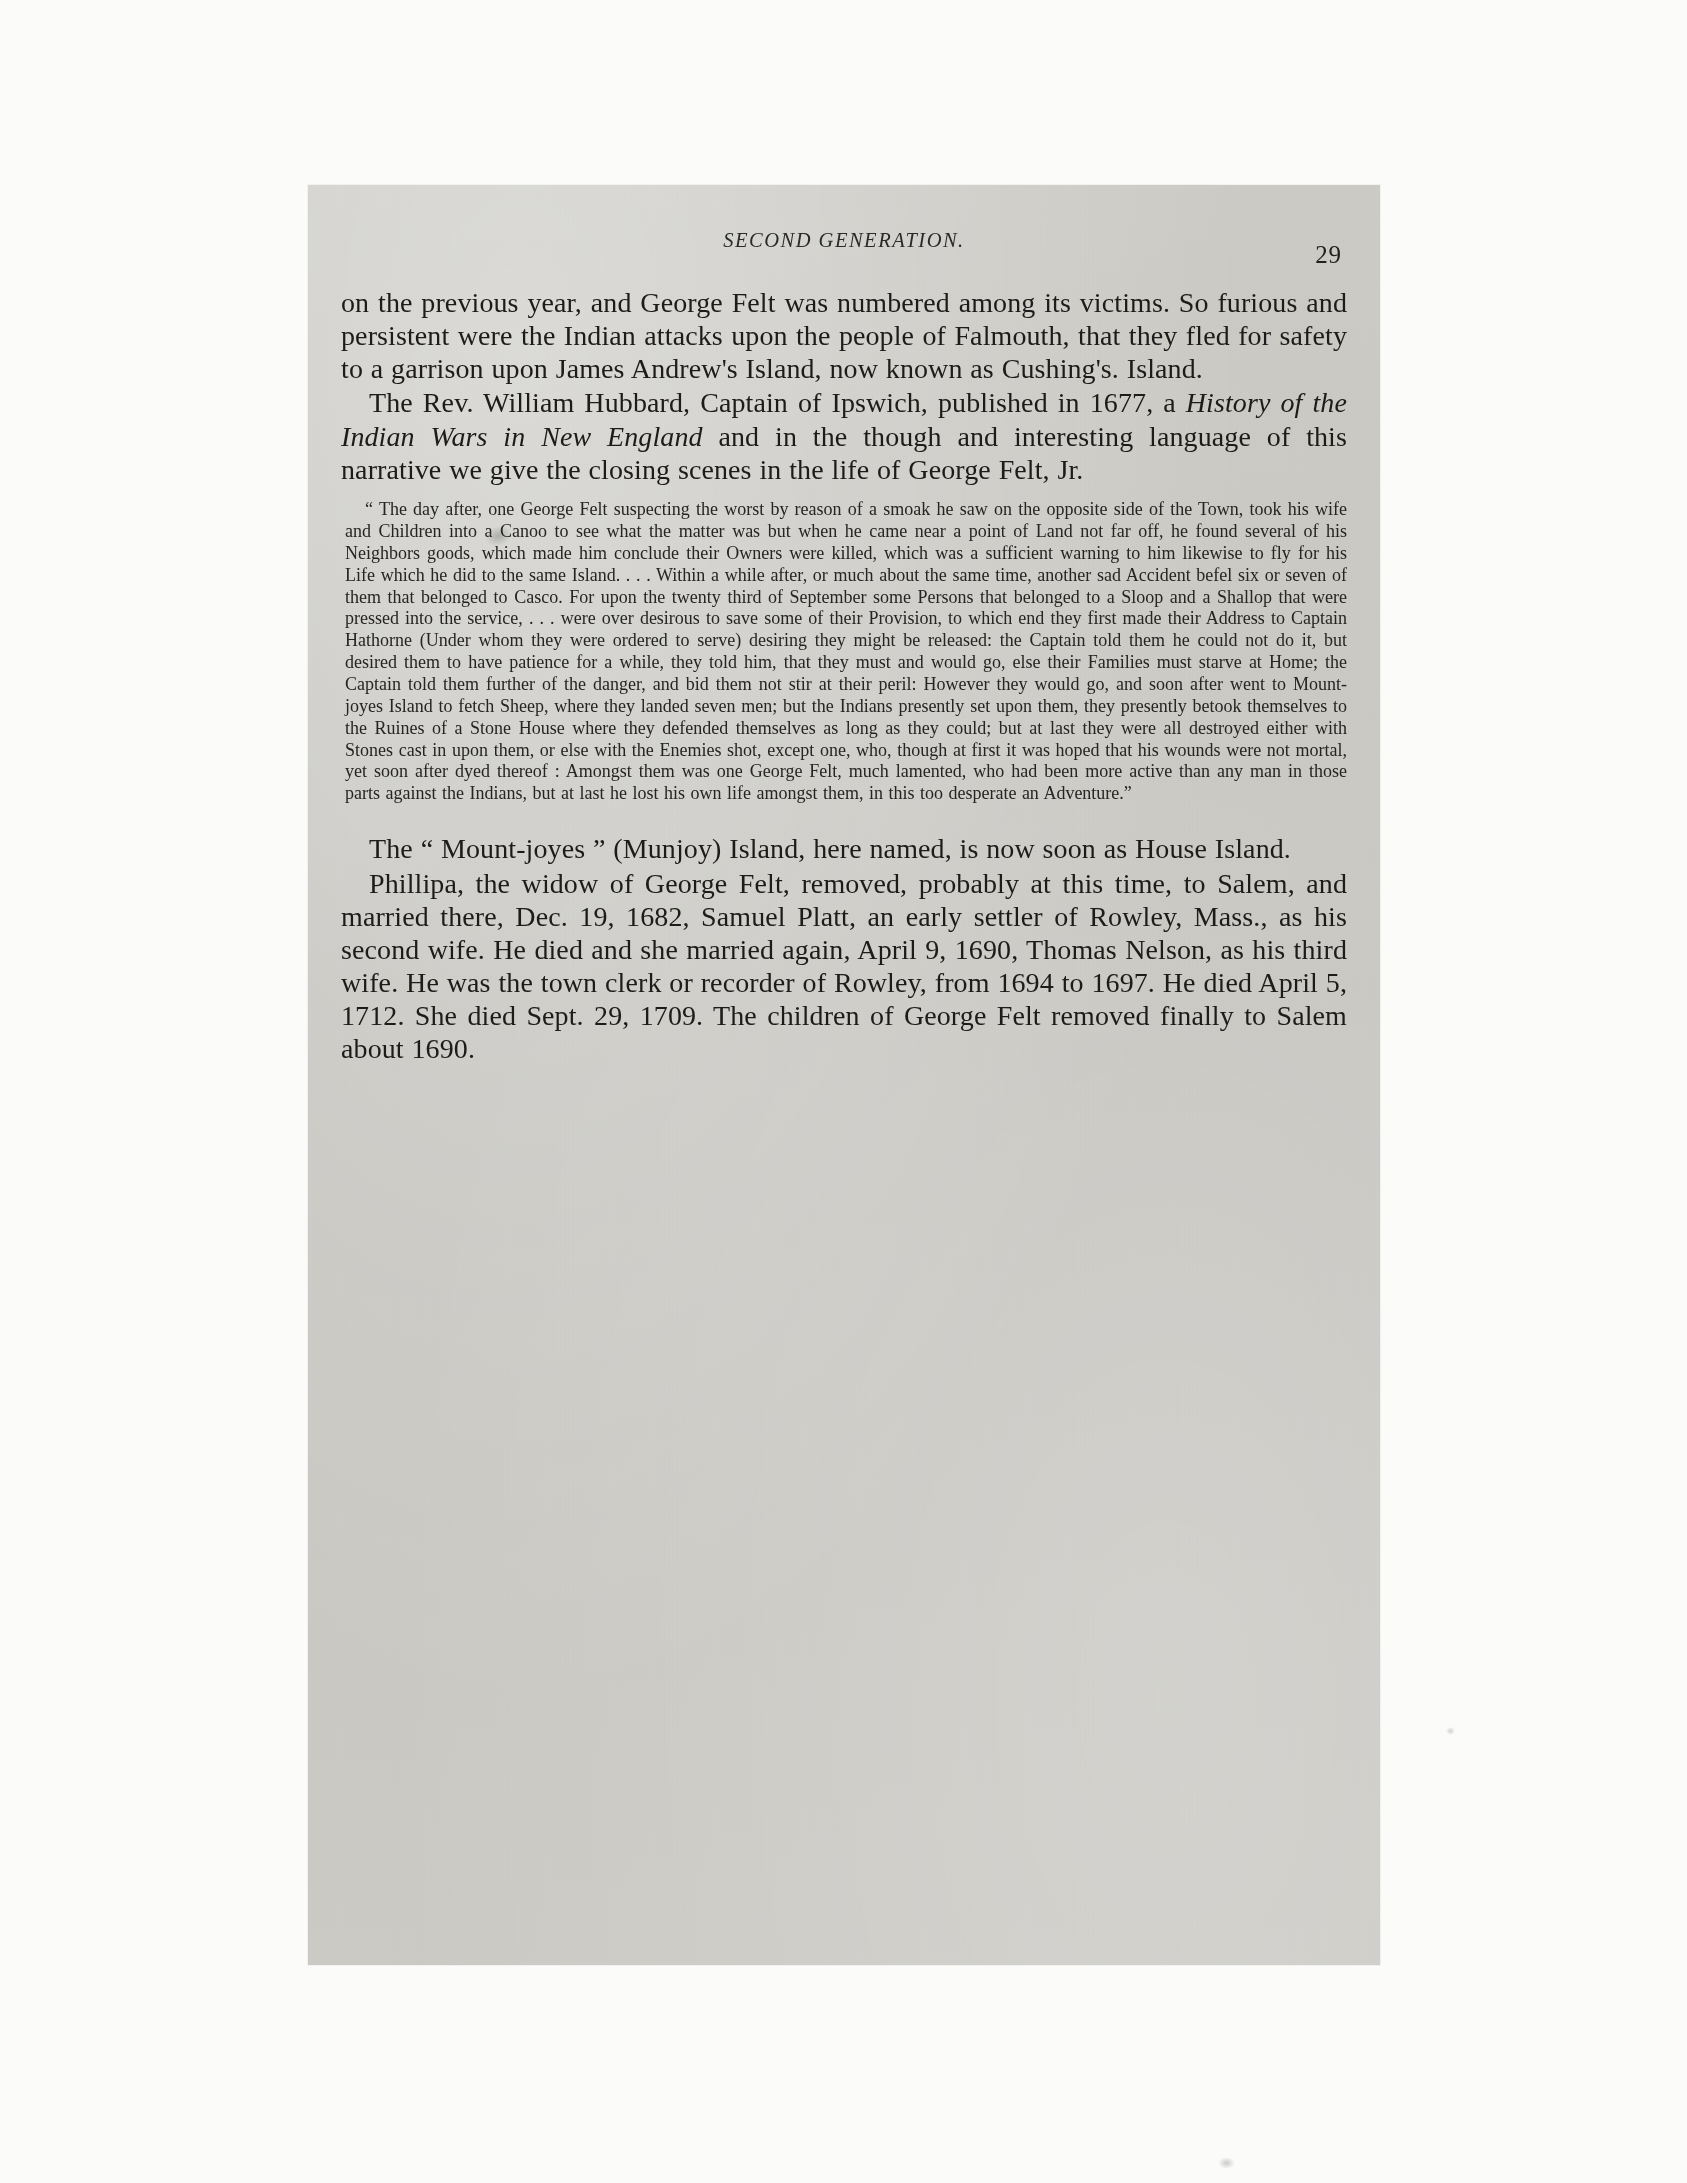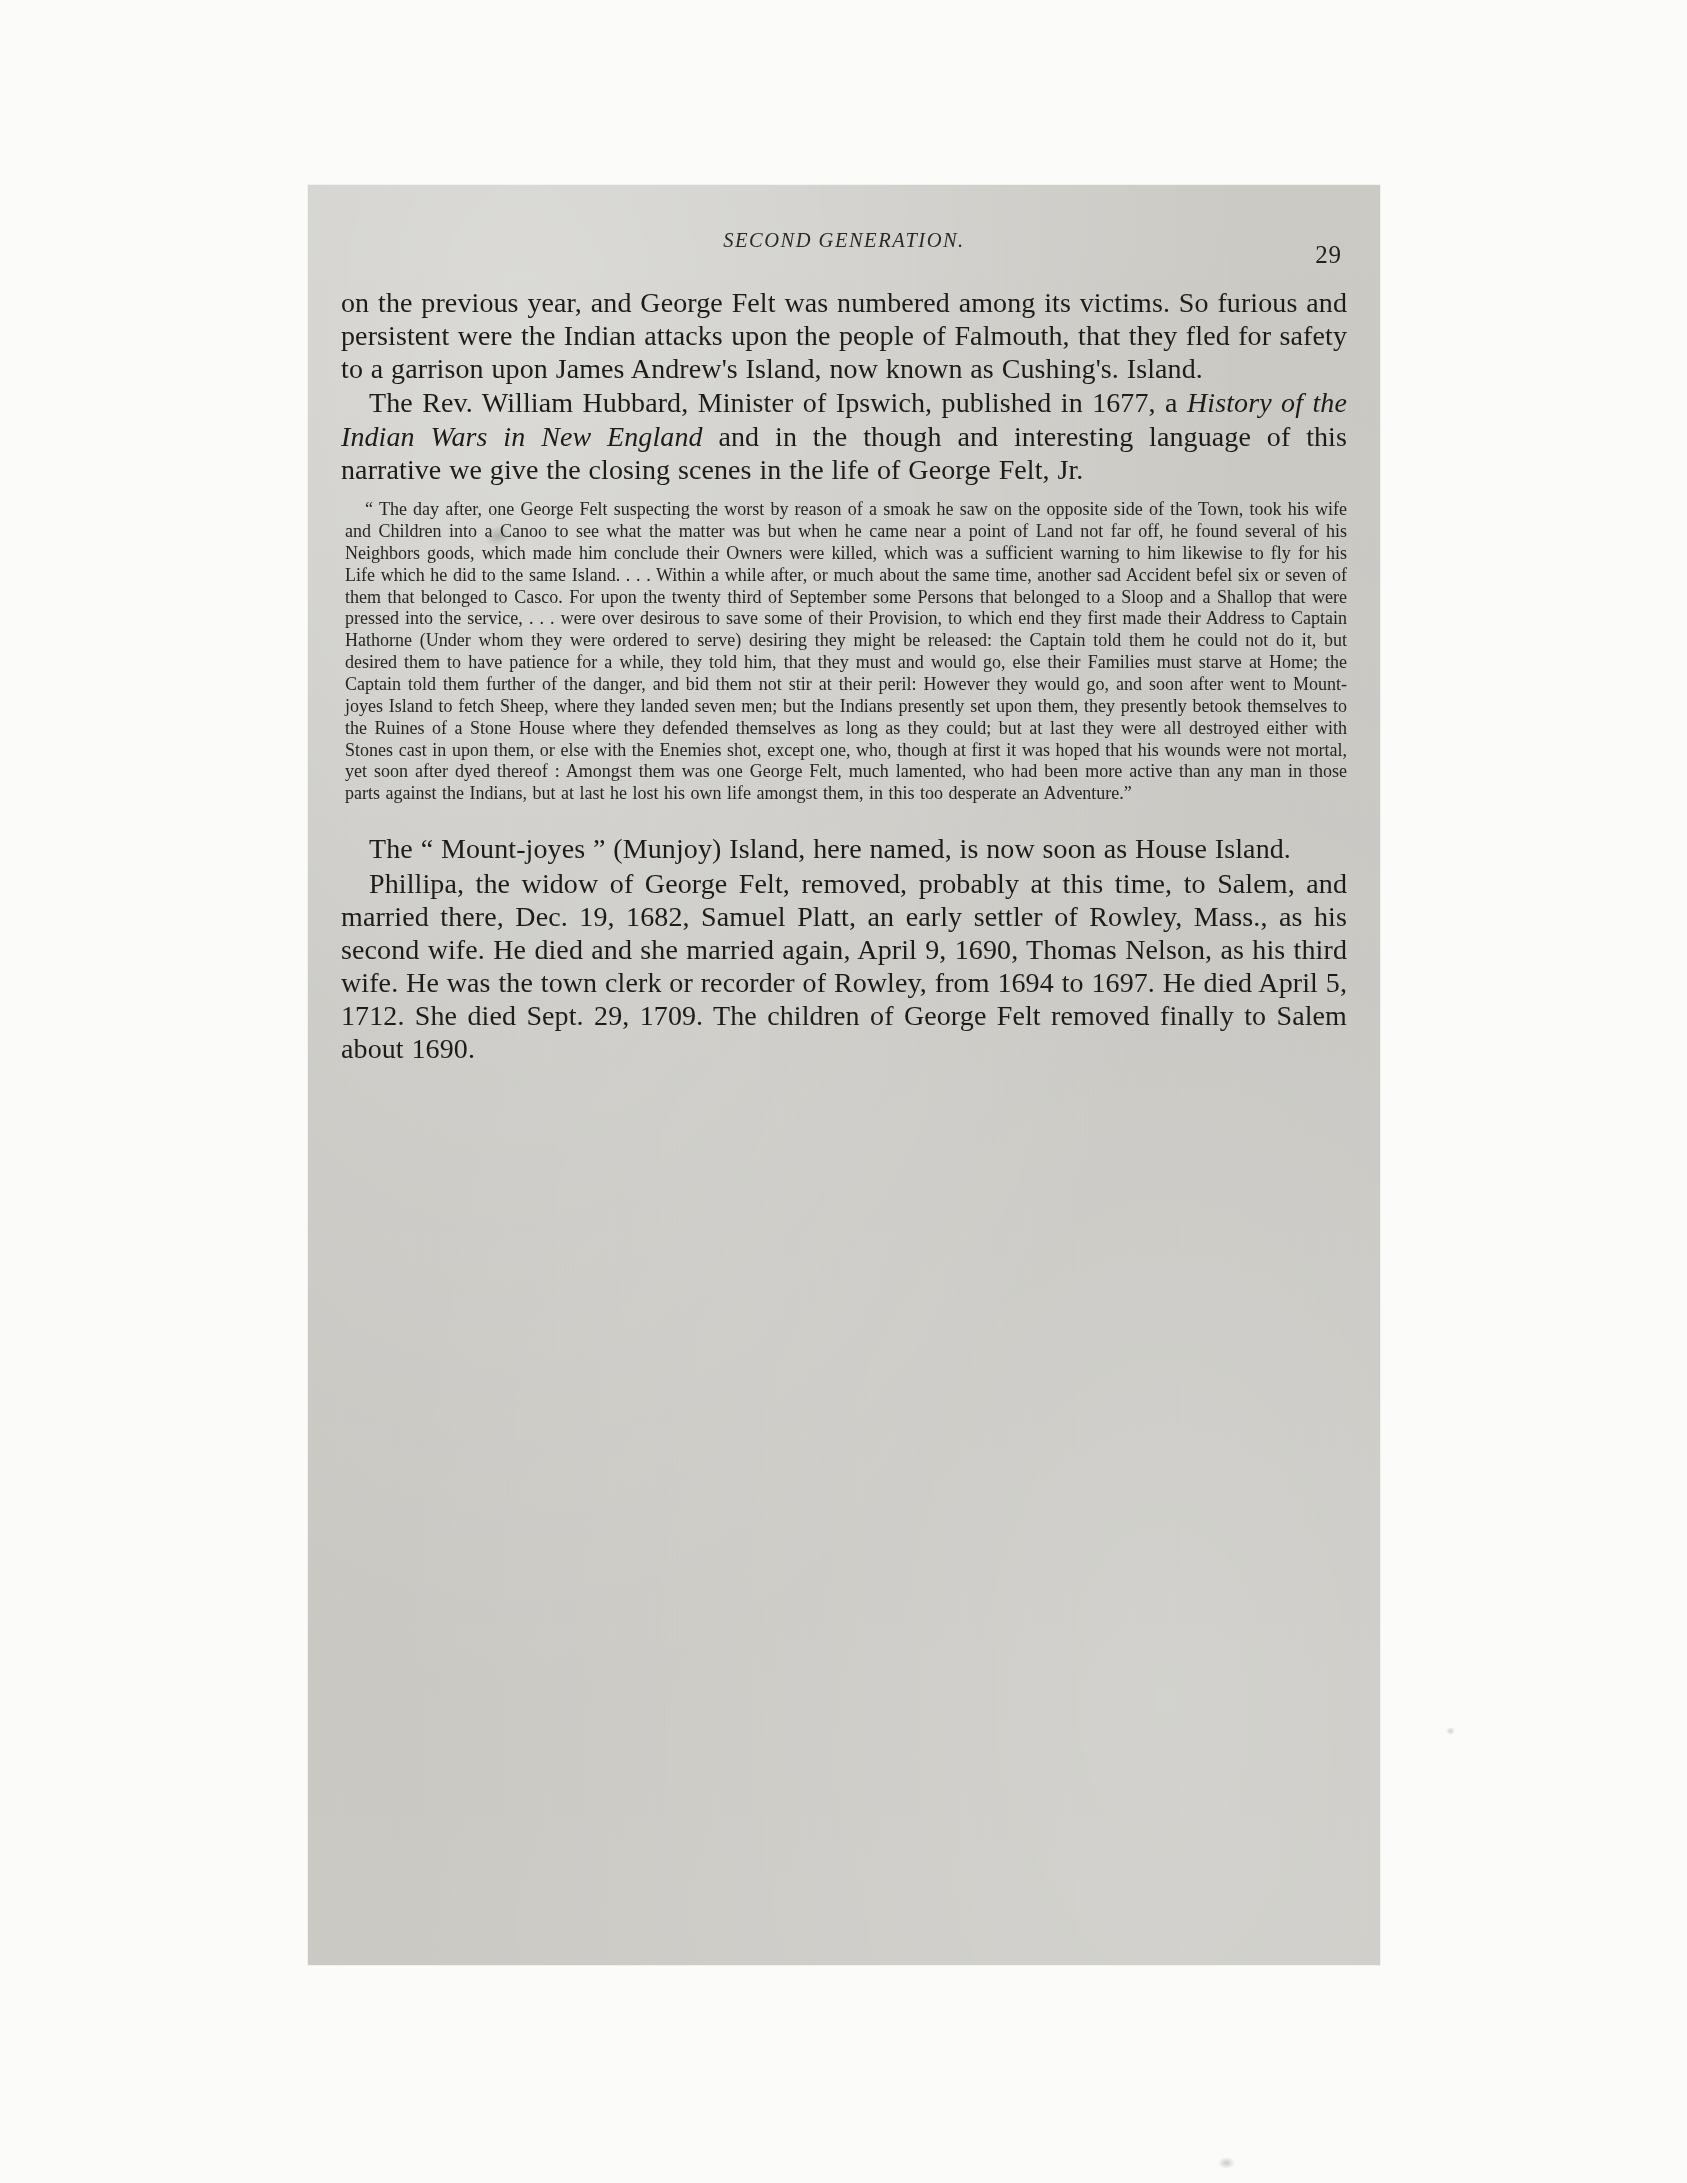--- a/index.html
+++ b/index.html
@@ -163,21 +163,21 @@
 
     <div id="text-column">
 
       <div id="running-head">
         <div id="running-title">SECOND GENERATION.</div>
         <div id="page-number">29</div>
       </div>
 
       <p class="body-par">on the previous year, and George Felt was numbered among its victims.   So furious and persistent were the Indian attacks upon the people of Falmouth, that they fled for safety to a garrison upon James Andrew's Island, now known as Cushing's. Island.</p>
 
-      <p class="body-par indent"><span>The Rev. William Hubbard, Minister of Ipswich, published in 1677, a </span><span class="ital">History of the Indian Wars in New England</span><span> and in the though and interesting language of this narrative we give the closing scenes in the life of George Felt, Jr.</span></p>
+      <p class="body-par indent"><span>The Rev. William Hubbard, Captain of Ipswich, published in 1677, a </span><span class="ital">History of the Indian Wars in New England</span><span> and in the though and interesting language of this narrative we give the closing scenes in the life of George Felt, Jr.</span></p>
 
       <div id="quote-block">
         <p class="quote-par">“ The day after, one George Felt suspecting the worst by reason of a smoak he saw on the opposite side of the Town, took his wife and Children into a Canoo to see what the matter was but when he came near a point of Land not far off, he found several of his Neighbors goods, which made him conclude their Owners were killed, which was a sufficient warning to him likewise to fly for his Life which he did to the same Island. . . . Within a while after, or much about the same time, another sad Accident befel six or seven of them that belonged to Casco.   For upon the twenty third of September some Persons that belonged to a Sloop and a Shallop that were pressed into the service, . . . were over desirous to save some of their Provision, to which end they first made their Address to Captain Hathorne (Under whom they were ordered to serve) desiring they might be released: the Captain told them he could not do it, but desired them to have patience for a while, they told him, that they must and would go, else their Families must starve at Home; the Captain told them further of the danger, and bid them not stir at their peril:  However they would go, and soon after went to Mount-joyes Island to fetch Sheep, where they landed seven men; but the Indians presently set upon them, they presently betook themselves to the Ruines of a Stone House where they defended themselves as long as they could; but at last they were all destroyed either with Stones cast in upon them, or else with the Enemies shot, except one, who, though at first it was hoped that his wounds were not mortal, yet soon after dyed thereof : Amongst them was one George Felt, much lamented, who had been more active than any man in those parts against the Indians, but at last he lost his own life amongst them, in this too desperate an Adventure.”</p>
       </div>
 
       <p class="body-par indent after-quote">The “ Mount-joyes ” (Munjoy) Island, here named, is now soon as House Island.</p>
 
       <p class="body-par indent">Phillipa, the widow of George Felt, removed, probably at this time, to Salem, and married there, Dec. 19, 1682, Samuel Platt, an early settler of Rowley, Mass., as his second wife.   He died and she married again, April 9, 1690, Thomas Nelson, as his third wife.   He was the town clerk or recorder of Rowley, from 1694 to 1697.   He died April 5, 1712.   She died Sept. 29, 1709.   The children of George Felt removed finally to Salem about 1690.</p>
 
     </div>

